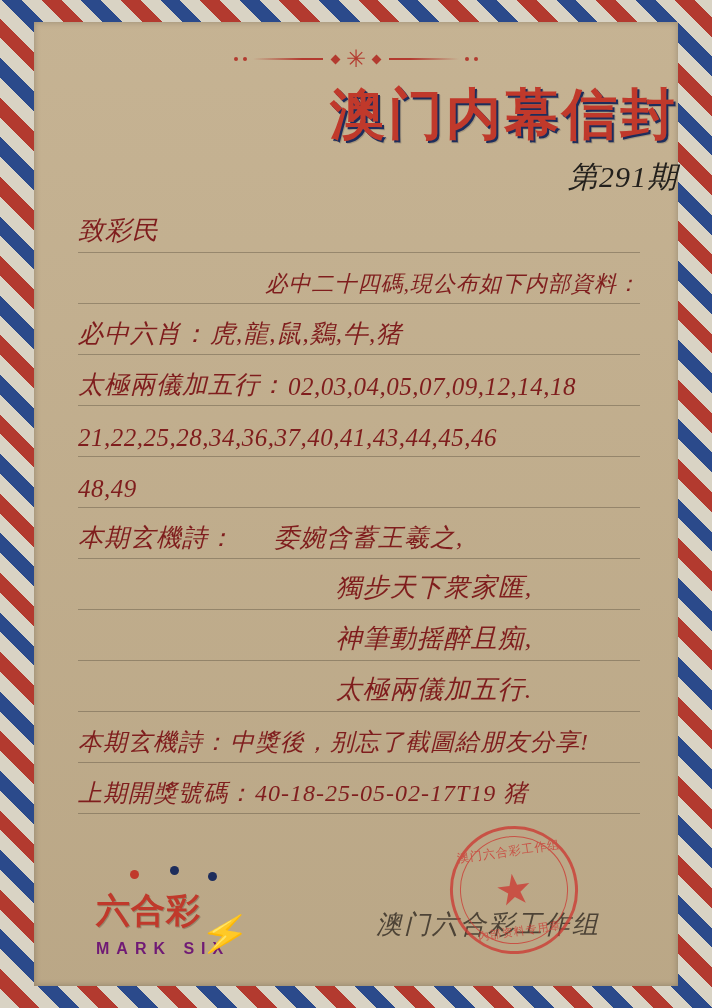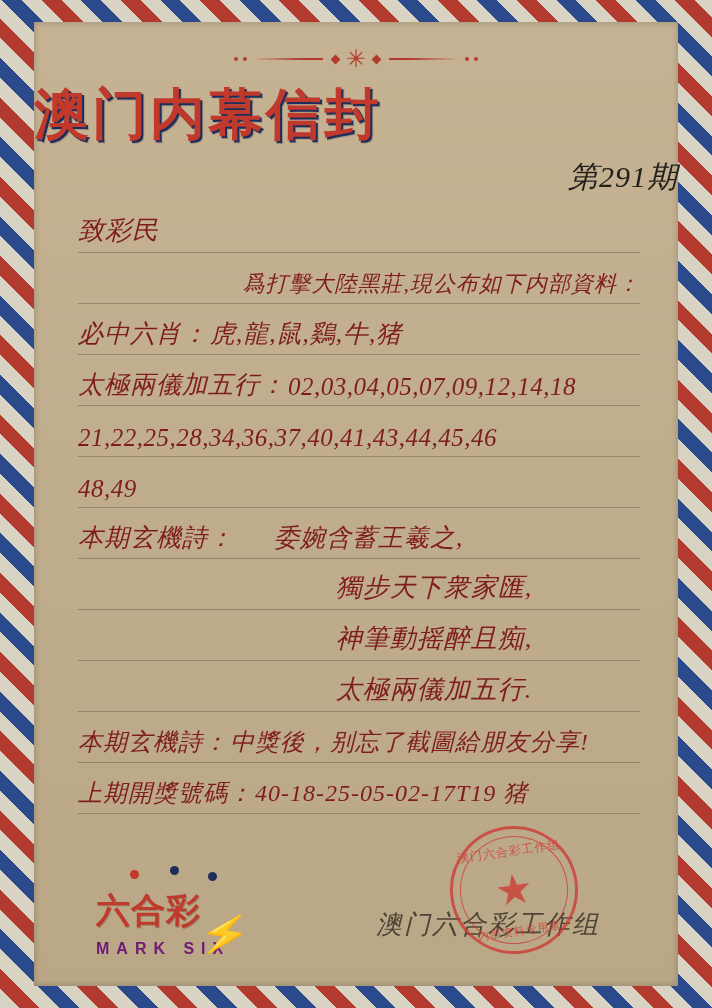--- a/index.html
+++ b/index.html
@@ -80,21 +80,21 @@
   .orn-diamond {
     width: 7px; height: 7px;
     background: #b33a2f;
     transform: rotate(45deg);
     margin: 0 3px;
   }
   .title {
     position: absolute;
     top: 56px;
     left: 0; right: 0;
-    text-align: left;
+    text-align: right;
     font-family: "DejaVu Serif", serif;
     font-weight: bold;
     font-size: 55px;
     letter-spacing: 3px;
     color: #c0392b;
     text-shadow:
       2px 2px 0 #1d2d5c,
       3px 3px 0 rgba(0,0,0,0.15);
   }
   .issue {
@@ -279,21 +279,21 @@
     <div class="title">澳门内幕信封</div>
     <div class="issue">第291期</div>
 
     <div class="body">
 
       <div class="line greeting">
         <span>致彩民</span>
       </div>
 
       <div class="line intro">
-        <span>爲打擊大陸黑莊,現公布如下内部資料：</span>
+        <span>必中二十四碼,現公布如下内部資料：</span>
       </div>
 
       <div class="line">
         <span class="lbl">必中六肖：</span>
         <span class="val">虎,龍,鼠,鷄,牛,猪</span>
       </div>
 
       <div class="line">
         <span class="lbl">太極兩儀加五行：</span>
         <span class="val nums">02,03,04,05,07,09,12,14,18</span>

